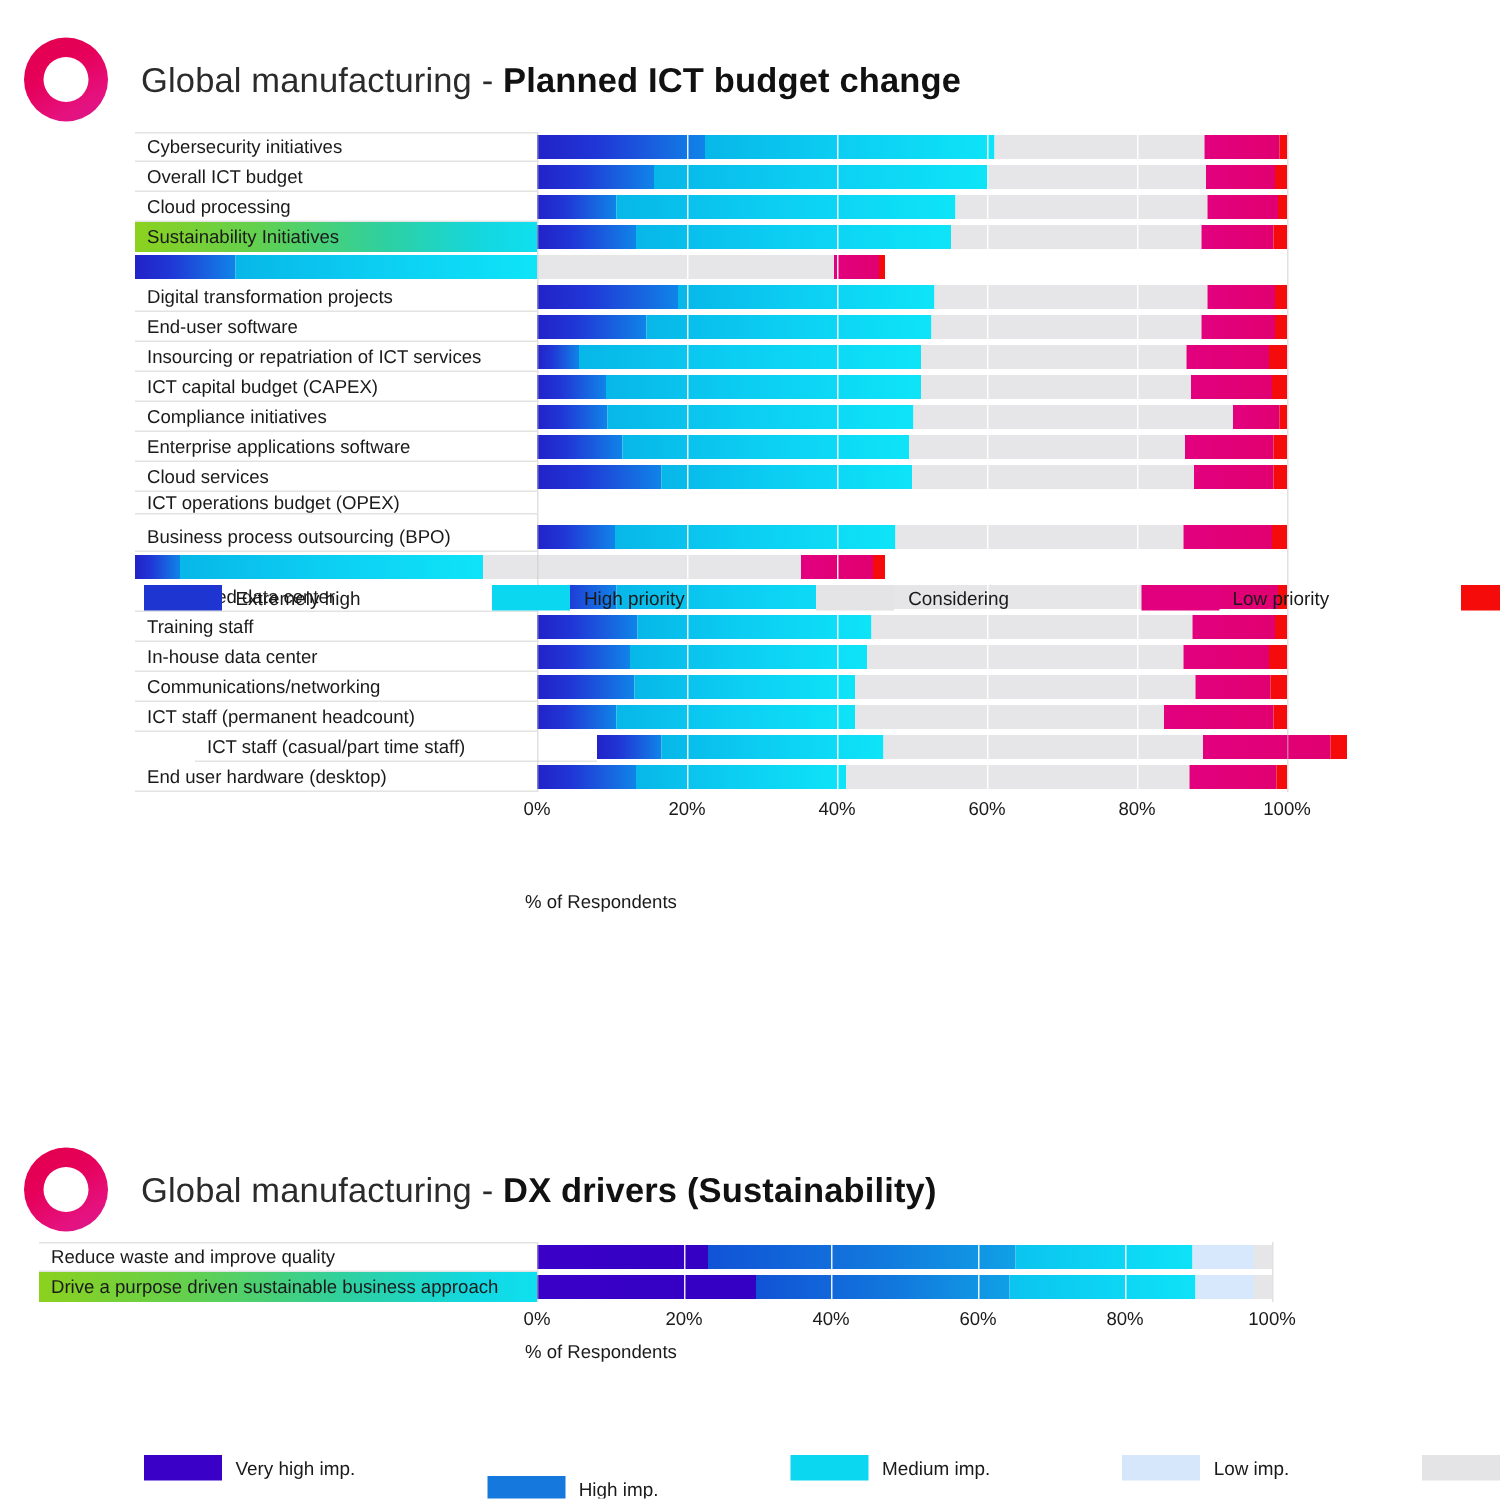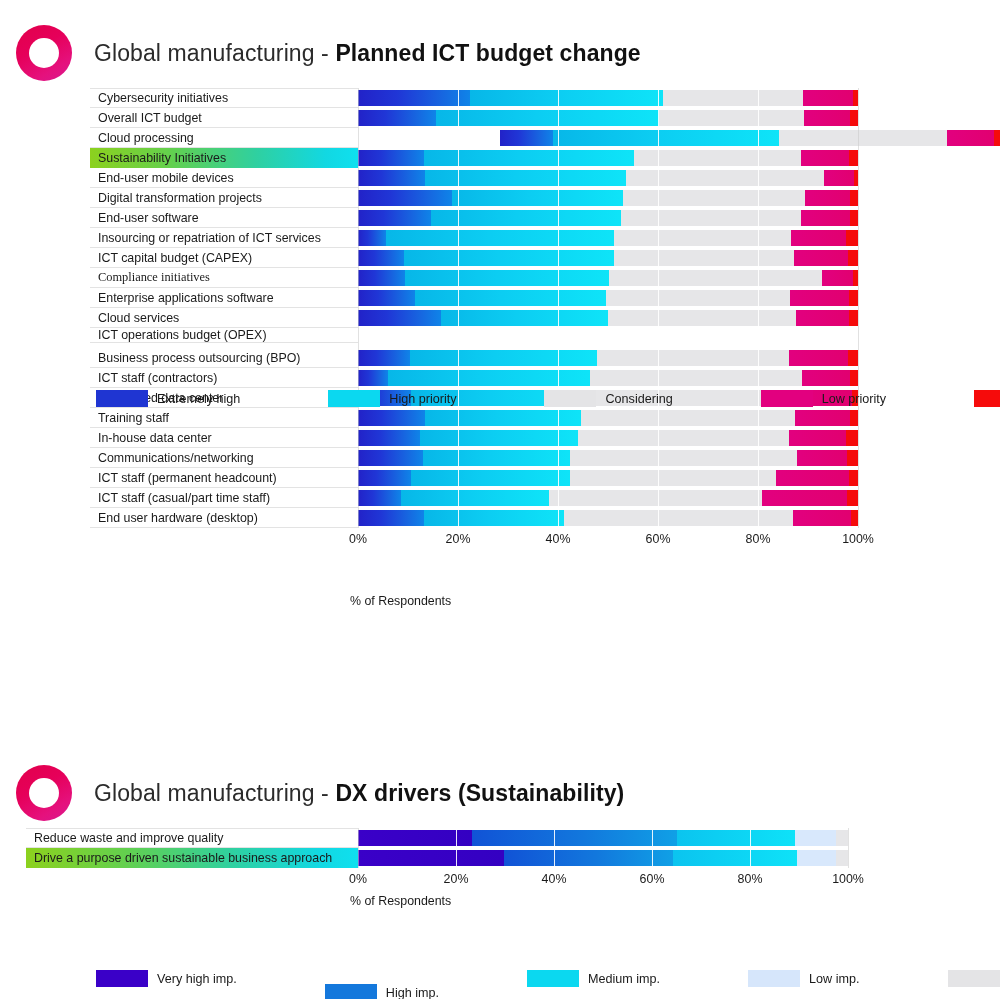--- a/index.html
+++ b/index.html
@@ -119,21 +119,21 @@
             <div class="plot-cell" style="width: 500px;">
               <div class="bar">
                 <div class="seg" style="width: 15.6%; background: linear-gradient(90deg, rgb(34, 34, 200) 0%, rgb(32, 54, 214) 35%, rgb(23, 102, 224) 75%, rgb(15, 132, 232) 100%);"></div>
                 <div class="seg" style="width: 44.6%; background: linear-gradient(90deg, rgb(7, 183, 232) 0%, rgb(12, 205, 242) 45%, rgb(14, 228, 248) 100%);"></div>
                 <div class="seg" style="width: 29%; background: rgb(230, 230, 232);"></div>
                 <div class="seg" style="width: 9.2%; background: linear-gradient(90deg, rgb(226, 0, 127) 0%, rgb(225, 0, 112) 100%);"></div>
                 <div class="seg" style="width: 1.6%; background: rgb(245, 11, 11);"></div>
               </div>
             </div>
           </div>
-          <div class="row" style="height: 20px; justify-content: space-between;">
+          <div class="row" style="height: 20px;">
             <div class="label-cell" style="width: 268px;">Cloud processing</div>
             <div class="plot-cell" style="width: 500px;">
               <div class="bar">
                 <div class="seg" style="width: 10.6%; background: linear-gradient(90deg, rgb(34, 34, 200) 0%, rgb(32, 54, 214) 35%, rgb(23, 102, 224) 75%, rgb(15, 132, 232) 100%);"></div>
                 <div class="seg" style="width: 45.2%; background: linear-gradient(90deg, rgb(7, 183, 232) 0%, rgb(12, 205, 242) 45%, rgb(14, 228, 248) 100%);"></div>
                 <div class="seg" style="width: 33.6%; background: rgb(230, 230, 232);"></div>
                 <div class="seg" style="width: 9.4%; background: linear-gradient(90deg, rgb(226, 0, 127) 0%, rgb(225, 0, 112) 100%);"></div>
                 <div class="seg" style="width: 1.2%; background: rgb(245, 11, 11);"></div>
               </div>
             </div>
@@ -144,21 +144,20 @@
               <div class="bar">
                 <div class="seg" style="width: 13.2%; background: linear-gradient(90deg, rgb(34, 34, 200) 0%, rgb(32, 54, 214) 35%, rgb(23, 102, 224) 75%, rgb(15, 132, 232) 100%);"></div>
                 <div class="seg" style="width: 42%; background: linear-gradient(90deg, rgb(7, 183, 232) 0%, rgb(12, 205, 242) 45%, rgb(14, 228, 248) 100%);"></div>
                 <div class="seg" style="width: 33.4%; background: rgb(230, 230, 232);"></div>
                 <div class="seg" style="width: 9.6%; background: linear-gradient(90deg, rgb(226, 0, 127) 0%, rgb(225, 0, 112) 100%);"></div>
                 <div class="seg" style="width: 1.8%; background: rgb(245, 11, 11);"></div>
               </div>
             </div>
           </div>
           <div class="row" style="height: 20px;">
-            <div class="label-cell" style="width: 268px;">End-user mobile devices</div>
             <div class="plot-cell" style="width: 500px;">
               <div class="bar">
                 <div class="seg" style="width: 13.4%; background: linear-gradient(90deg, rgb(34, 34, 200) 0%, rgb(32, 54, 214) 35%, rgb(23, 102, 224) 75%, rgb(15, 132, 232) 100%);"></div>
                 <div class="seg" style="width: 40.2%; background: linear-gradient(90deg, rgb(7, 183, 232) 0%, rgb(12, 205, 242) 45%, rgb(14, 228, 248) 100%);"></div>
                 <div class="seg" style="width: 39.6%; background: rgb(230, 230, 232);"></div>
                 <div class="seg" style="width: 6%; background: linear-gradient(90deg, rgb(226, 0, 127) 0%, rgb(225, 0, 112) 100%);"></div>
                 <div class="seg" style="width: 0.8%; background: rgb(245, 11, 11);"></div>
               </div>
             </div>
           </div>
@@ -204,21 +203,21 @@
               <div class="bar">
                 <div class="seg" style="width: 9.2%; background: linear-gradient(90deg, rgb(34, 34, 200) 0%, rgb(32, 54, 214) 35%, rgb(23, 102, 224) 75%, rgb(15, 132, 232) 100%);"></div>
                 <div class="seg" style="width: 42%; background: linear-gradient(90deg, rgb(7, 183, 232) 0%, rgb(12, 205, 242) 45%, rgb(14, 228, 248) 100%);"></div>
                 <div class="seg" style="width: 36%; background: rgb(230, 230, 232);"></div>
                 <div class="seg" style="width: 10.8%; background: linear-gradient(90deg, rgb(226, 0, 127) 0%, rgb(225, 0, 112) 100%);"></div>
                 <div class="seg" style="width: 2%; background: rgb(245, 11, 11);"></div>
               </div>
             </div>
           </div>
           <div class="row" style="height: 20px;">
-            <div class="label-cell" style="width: 268px; font-family: Liberation Serif, serif;">Compliance initiatives</div>
+            <div class="label-cell" style="width: 268px;">Compliance initiatives</div>
             <div class="plot-cell" style="width: 500px;">
               <div class="bar">
                 <div class="seg" style="width: 9.4%; background: linear-gradient(90deg, rgb(34, 34, 200) 0%, rgb(32, 54, 214) 35%, rgb(23, 102, 224) 75%, rgb(15, 132, 232) 100%);"></div>
                 <div class="seg" style="width: 40.8%; background: linear-gradient(90deg, rgb(7, 183, 232) 0%, rgb(12, 205, 242) 45%, rgb(14, 228, 248) 100%);"></div>
                 <div class="seg" style="width: 42.6%; background: rgb(230, 230, 232);"></div>
                 <div class="seg" style="width: 6.2%; background: linear-gradient(90deg, rgb(226, 0, 127) 0%, rgb(225, 0, 112) 100%);"></div>
                 <div class="seg" style="width: 1%; background: rgb(245, 11, 11);"></div>
               </div>
             </div>
           </div>
@@ -264,21 +263,20 @@
               <div class="bar">
                 <div class="seg" style="width: 10.4%; background: linear-gradient(90deg, rgb(34, 34, 200) 0%, rgb(32, 54, 214) 35%, rgb(23, 102, 224) 75%, rgb(15, 132, 232) 100%);"></div>
                 <div class="seg" style="width: 37.4%; background: linear-gradient(90deg, rgb(7, 183, 232) 0%, rgb(12, 205, 242) 45%, rgb(14, 228, 248) 100%);"></div>
                 <div class="seg" style="width: 38.4%; background: rgb(230, 230, 232);"></div>
                 <div class="seg" style="width: 11.8%; background: linear-gradient(90deg, rgb(226, 0, 127) 0%, rgb(225, 0, 112) 100%);"></div>
                 <div class="seg" style="width: 2%; background: rgb(245, 11, 11);"></div>
               </div>
             </div>
           </div>
           <div class="row" style="height: 20px;">
-            <div class="label-cell" style="width: 268px;">ICT staff (contractors)</div>
             <div class="plot-cell" style="width: 500px;">
               <div class="bar">
                 <div class="seg" style="width: 6%; background: linear-gradient(90deg, rgb(34, 34, 200) 0%, rgb(32, 54, 214) 35%, rgb(23, 102, 224) 75%, rgb(15, 132, 232) 100%);"></div>
                 <div class="seg" style="width: 40.4%; background: linear-gradient(90deg, rgb(7, 183, 232) 0%, rgb(12, 205, 242) 45%, rgb(14, 228, 248) 100%);"></div>
                 <div class="seg" style="width: 42.4%; background: rgb(230, 230, 232);"></div>
                 <div class="seg" style="width: 9.6%; background: linear-gradient(90deg, rgb(226, 0, 127) 0%, rgb(225, 0, 112) 100%);"></div>
                 <div class="seg" style="width: 1.6%; background: rgb(245, 11, 11);"></div>
               </div>
             </div>
           </div>
@@ -335,21 +333,21 @@
             <div class="plot-cell" style="width: 500px;">
               <div class="bar">
                 <div class="seg" style="width: 10.6%; background: linear-gradient(90deg, rgb(34, 34, 200) 0%, rgb(32, 54, 214) 35%, rgb(23, 102, 224) 75%, rgb(15, 132, 232) 100%);"></div>
                 <div class="seg" style="width: 31.8%; background: linear-gradient(90deg, rgb(7, 183, 232) 0%, rgb(12, 205, 242) 45%, rgb(14, 228, 248) 100%);"></div>
                 <div class="seg" style="width: 41.2%; background: rgb(230, 230, 232);"></div>
                 <div class="seg" style="width: 14.6%; background: linear-gradient(90deg, rgb(226, 0, 127) 0%, rgb(225, 0, 112) 100%);"></div>
                 <div class="seg" style="width: 1.8%; background: rgb(245, 11, 11);"></div>
               </div>
             </div>
           </div>
-          <div class="row" style="height: 20px;">
+          <div class="row" style="height: 20px; margin-left: 40px;">
             <div class="label-cell" style="width: 268px;">ICT staff (casual/part time staff)</div>
             <div class="plot-cell" style="width: 500px;">
               <div class="bar">
                 <div class="seg" style="width: 8.6%; background: linear-gradient(90deg, rgb(34, 34, 200) 0%, rgb(32, 54, 214) 35%, rgb(23, 102, 224) 75%, rgb(15, 132, 232) 100%);"></div>
                 <div class="seg" style="width: 29.6%; background: linear-gradient(90deg, rgb(7, 183, 232) 0%, rgb(12, 205, 242) 45%, rgb(14, 228, 248) 100%);"></div>
                 <div class="seg" style="width: 42.6%; background: rgb(230, 230, 232);"></div>
                 <div class="seg" style="width: 17%; background: linear-gradient(90deg, rgb(226, 0, 127) 0%, rgb(225, 0, 112) 100%);"></div>
                 <div class="seg" style="width: 2.2%; background: rgb(245, 11, 11);"></div>
               </div>
             </div>

